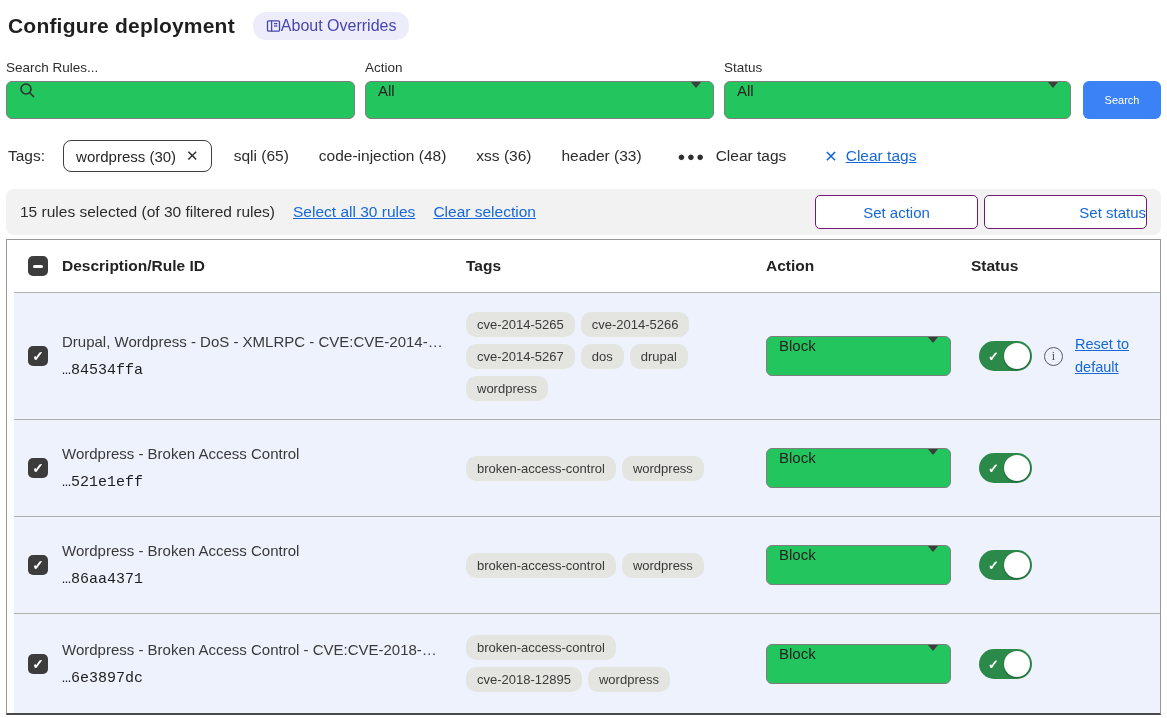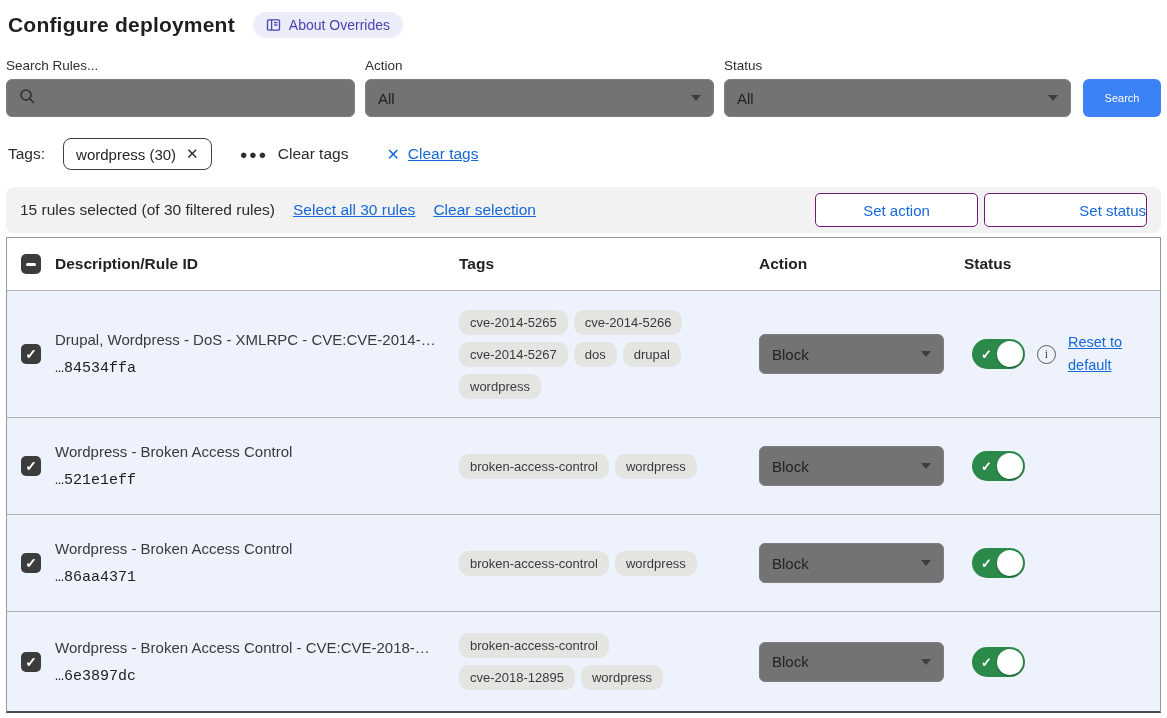--- a/index.html
+++ b/index.html
@@ -3,30 +3,30 @@
 <meta charset="utf-8">
 <style>
   * { margin:0; padding:0; box-sizing:border-box; }
   html,body { background:#fff; }
   body { font-family:"Liberation Sans", sans-serif; color:#2b2b2b; }
   .page { width:1167px; height:718px; padding:8px 6px 0 6px; overflow:hidden; background:#fff;border-radius:9px; }
 
   
   .hdr { display:flex; align-items:center; gap:18px; margin:4px 0 20px 2px; }
   .title { font-size:21px; font-weight:700; color:#1f1f1f; letter-spacing:0.2px; }
-  .about-badge { display:inline-flex; align-items:center; gap:8px; background:#edecfb;
-    color:#4646ae; font-size:14px; padding:5px 13px; border-radius:13px; cursor:pointer; }
+  .about-badge { display:inline-flex; align-items:center; gap:0; background:#edecfb;
+    color:#4646ae; font-size:16px; padding:5px 13px; border-radius:13px; cursor:pointer; }
   .about-badge svg { display:block; }
 
   
   .filters { display:flex; align-items:flex-end; gap:10px; }
   .fgroup { display:flex; flex-direction:column; }
   .flabel { font-size:13.5px; color:#2e2e2e; margin-bottom:6px; }
-  .control { height:38px; border:1px solid #7e7e7e; border-radius:6px; background:#737373;
-    display:flex; align-items:center; padding:0 12px; font-size:15px; color:#222; }
+  .control { height:38px; border:1px solid #7e7e7e; border-radius:6px; background:#22c55e;
+    display:flex; padding:0 12px; font-size:15px; color:#222; }
   .search-box { width:349px; gap:9px; }
   .search-box input { border:none; outline:none; flex:1; font-size:15px; font-family:inherit; background:transparent; }
   .select { justify-content:space-between; cursor:pointer; }
   .sel-action { width:349px; }
   .sel-status { width:347px; margin-right:2px; }
   .caret { width:0; height:0; border-left:5px solid transparent; border-right:5px solid transparent;
     border-top:6px solid #3d3d3d; display:inline-block; }
   .search-btn { width:84px; height:38px; background:#3b82f6; color:#fff; border:none; border-radius:6px;
     font-size:11px; font-family:inherit; cursor:pointer; }
 
@@ -47,21 +47,21 @@
   
   .selbar { margin-top:17px; height:46px; background:#f2f2f2; border-radius:8px;
     display:flex; align-items:center; padding:0 14px 0 14px; gap:18px; font-size:15.5px; color:#2c2c2c; }
   .selbar a { color:#1668d8; text-decoration:underline; cursor:pointer;text-align:center; }
   .outline-btn { width:163px; height:34px; background:#fff; border:1px solid #701a75; border-radius:5px;
     color:#1668d8; font-size:15px; font-family:inherit; cursor:pointer; }
   .outline-btn + .outline-btn { margin-left:-6px;text-align:right; }
   .selbar .btns { display:flex; gap:12px; margin-left:auto; }
 
   
-  .table { margin-top:4px; border:1px solid #989898; border-bottom:2px solid #4a4a4a; }
+  .table { margin-top:4px; border:1px solid #989898; border-bottom:2px solid #4a4a4a;padding-left:7px; }
   .thead { display:grid; grid-template-columns:48px 404px 300px 205px 1fr; align-items:center;
     height:53px; background:#fff; border-bottom:1px solid #b3b3b3; font-size:15.5px; font-weight:700; color:#232323; }
   .trow { display:grid; grid-template-columns:48px 404px 300px 205px 1fr; align-items:center;
     background:#edf2fc; }
   .trow + .trow { border-top:1px solid #b0b0b0; }
   .cb-cell { display:flex; justify-content:center; }
   .checkbox { width:20px; height:20px; background:#3c3c3c; border-radius:5px; display:inline-flex;
     align-items:center; justify-content:center; cursor:pointer; }
   .checkbox .tick { color:#fff; font-size:14px; font-weight:700; line-height:1; }
   .checkbox .dash { width:10px; height:3px; background:#fff; border-radius:2px; }
@@ -134,20 +134,21 @@
     </div>
     <button class="search-btn">Search</button>
   </div>
 
   <div class="tagsbar">
     <span class="tlabel">Tags:</span>
     <span class="chip">
       <span>wordpress (30)</span>
       <span class="x">✕</span>
     </span>
+    <span id="tag-buttons"><button class="tagbtn">sqli (65)</button><button class="tagbtn">code-injection (48)</button><button class="tagbtn">xss (36)</button><button class="tagbtn">header (33)</button></span>
     <span class="more">
       <span class="dots">●●●</span>
       <span>Clear tags</span>
     </span>
     <span class="cleartags">
       <span class="cx">✕</span>
       <span class="ct">Clear tags</span>
     </span>
   </div>
 

